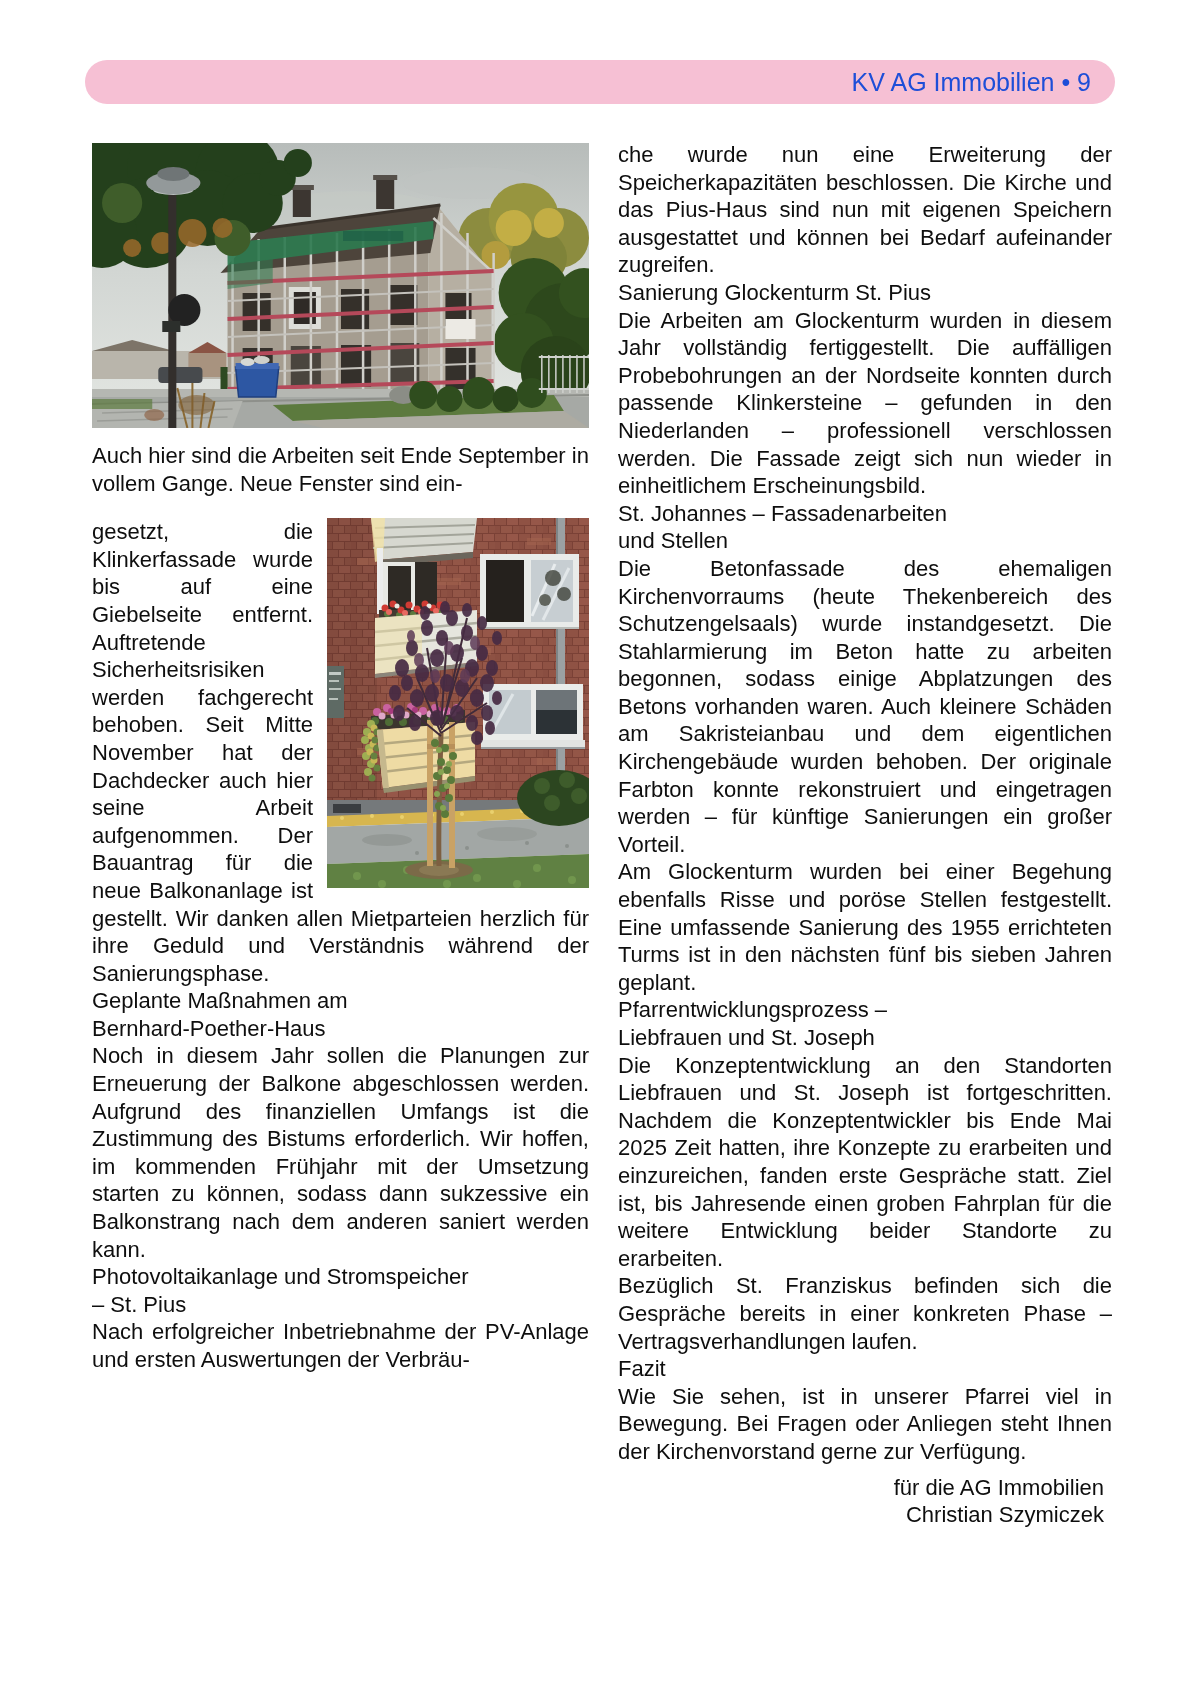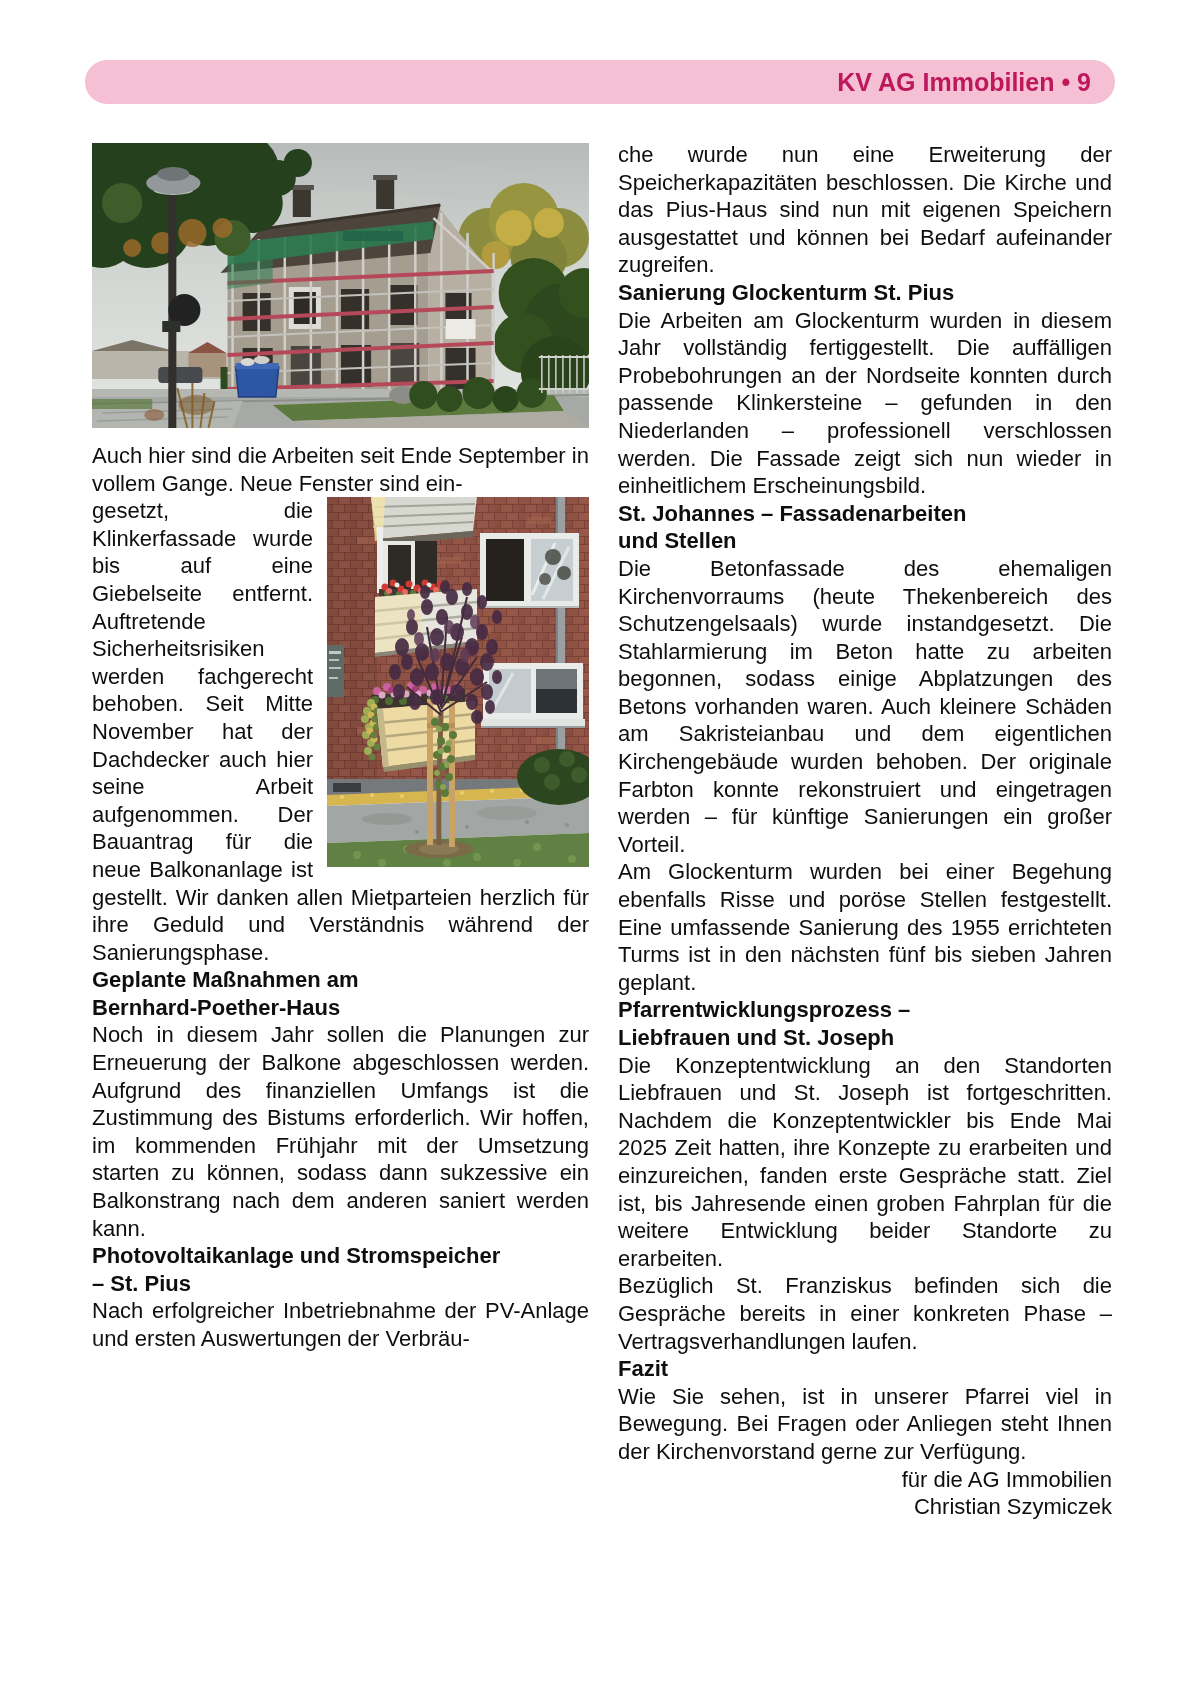--- a/index.html
+++ b/index.html
@@ -1,33 +1,33 @@
 <!DOCTYPE html>
 <html lang="de"><head>
 <meta charset="utf-8">
 <style>
   html,body{margin:0;padding:0;background:#ffffff;}
   .page{position:relative;width:1200px;height:1687px;background:#ffffff;overflow:hidden;
         font-family:"Liberation Sans","DejaVu Sans",sans-serif;color:#0e0e0e;}
   .header-bar{position:absolute;left:85px;top:60px;width:1030px;height:44px;border-radius:22px;
         background:#f6c0d4;}
   .header-label{display:block;line-height:44px;text-align:right;padding-right:24px;
-        font-weight:bold;font-size:25px;color:#be185d;}
+        font-weight:normal;font-size:25px;color:#1d4ed8;}
   .col{position:absolute;top:141px;font-size:22px;line-height:27.6px;}
   .col-left{left:92px;width:497px;}
   .col-right{left:618px;width:494px;}
   .para{margin:0;text-align:justify;hyphens:auto;-webkit-hyphens:auto;}
-  .heading{margin:0;font-size:22px;line-height:27.6px;font-weight:bold;text-align:left;}
+  .heading{margin:0;font-size:22px;line-height:27.6px;font-weight:normal;text-align:left;}
   .hline{display:block;}
   figure{margin:0;padding:0;}
   .photo1{width:497px;height:285px;margin:2px 0 14px 0;}
   .photo2{float:right;width:262px;height:370px;margin:0 0 3px 14px;}
   .photo1 svg,.photo2 svg{display:block;width:100%;height:100%;}
-  .wrap-block{display:flow-root;text-align:justify;hyphens:auto;-webkit-hyphens:auto;}
-  .signoff{margin:0;text-align:right;}
+  .wrap-block{display:flow-root;text-align:justify;hyphens:auto;margin-top:21px;-webkit-hyphens:auto;}
+  .signoff{margin:8px;text-align:right;}
   .sline{display:block;}
 </style>
 </head>
 <body>
 
 <div class="page">
 
   <div class="header-bar">
     <span class="header-label">KV AG Immobilien • 9</span>
   </div>

